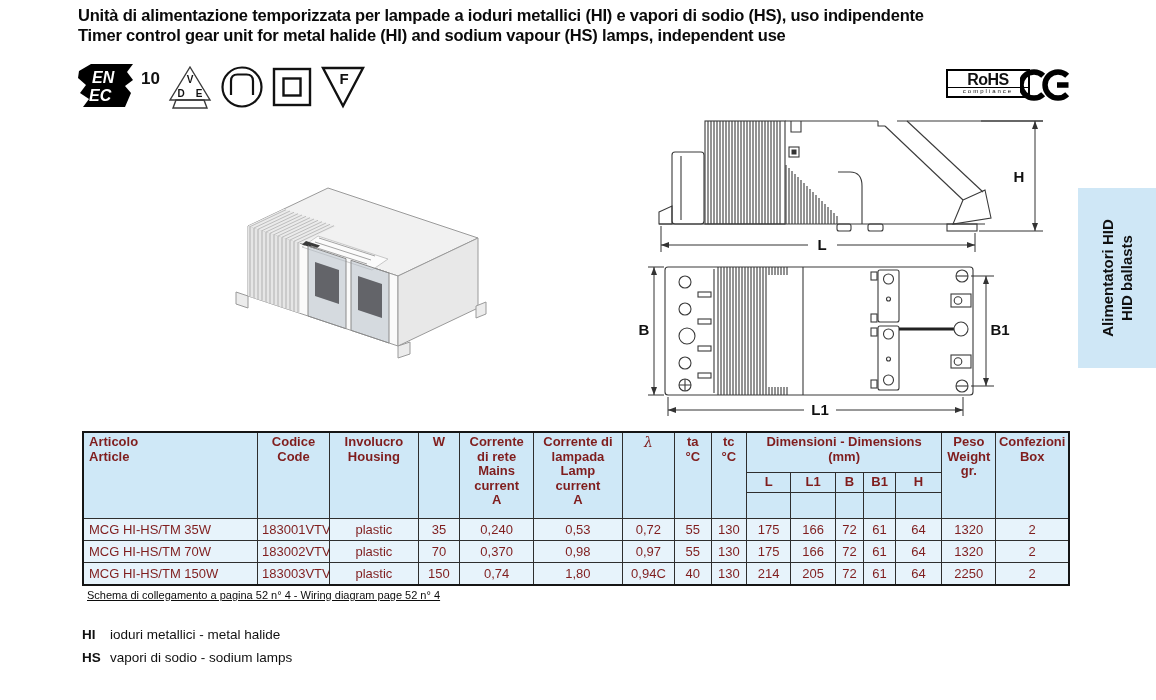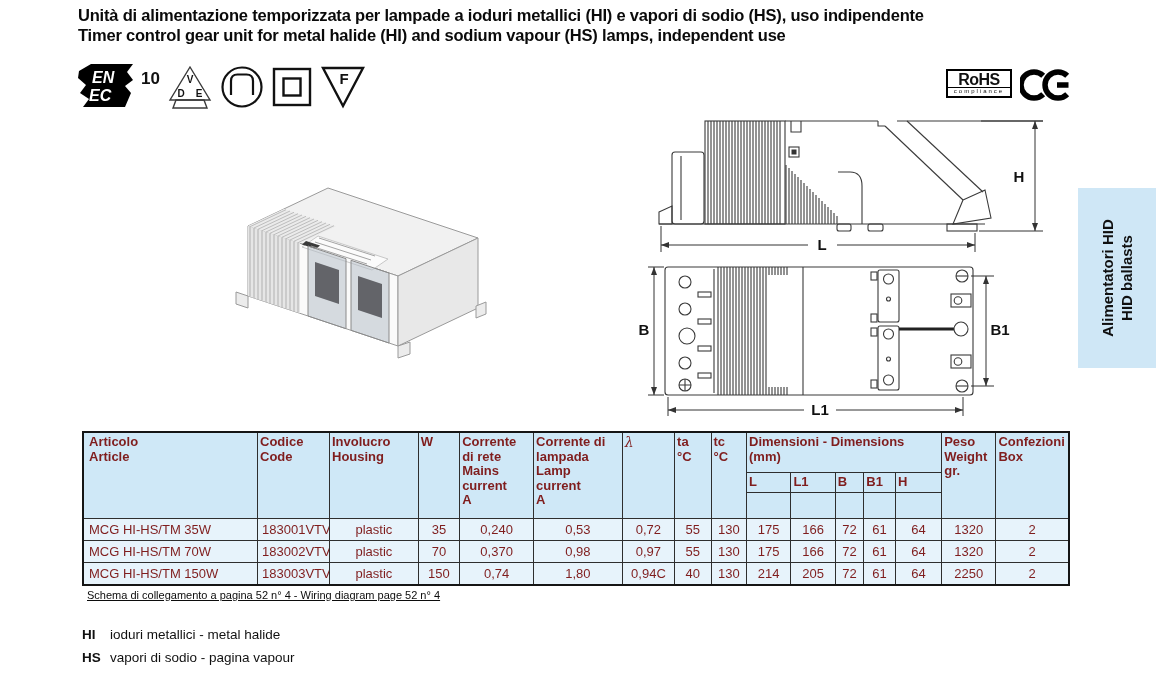--- a/index.html
+++ b/index.html
@@ -5,21 +5,21 @@
   html,body{margin:0;padding:0;background:#fff;}
   .page{position:relative;width:1156px;height:700px;background:#ffffff;overflow:hidden;
         font-family:"Liberation Sans",sans-serif;color:#111;}
   
   .title{position:absolute;left:78px;top:6px;width:1040px;font-weight:bold;
          font-size:16.5px;line-height:19.5px;color:#0a0a0a;letter-spacing:-0.2px;}
   
   .logos{position:absolute;left:76px;top:62px;display:flex;align-items:flex-start;gap:7px;}
   .enec-number{font-weight:bold;font-size:17px;margin-top:7px;margin-left:-2px;}
   
-  .rohs-box{position:absolute;left:946px;top:69px;width:66px;height:29px;border:2.2px solid #000;
+  .rohs-box{position:absolute;left:946px;top:69px;width:84px;height:29px;border:2.2px solid #000;
             box-sizing:border-box;display:flex;flex-direction:column;align-items:center;justify-content:center;}
   .rohs-label{font-weight:bold;font-size:16px;line-height:15px;letter-spacing:-0.5px;}
   .rohs-sub{font-size:6px;letter-spacing:2px;line-height:7px;border-top:1.3px solid #000;width:100%;text-align:center;}
   .ce-mark{position:absolute;left:1020px;top:69px;}
   
   .sidebar-tab{position:absolute;left:1078px;top:188px;width:78px;height:180px;background:#cfe7f6;}
   .sidebar-rot{width:180px;height:78px;transform:rotate(-90deg) translateX(-180px);transform-origin:0 0;
                display:flex;flex-direction:column;justify-content:center;text-align:center;
                font-weight:bold;font-size:15px;line-height:19px;color:#101010;}
   
@@ -30,21 +30,21 @@
   .tl2{stroke:#3a3a3a;fill:none;stroke-width:1.4;}
   .dim{stroke:#333;fill:none;stroke-width:1;}
   .dimlbl{font-family:"Liberation Sans",sans-serif;font-weight:bold;font-size:15px;fill:#111;}
   .arr{fill:#333;stroke:none;}
   
   .table-wrap{position:absolute;left:82px;top:431px;width:990px;}
   table.dtable{border-collapse:collapse;width:988px;table-layout:fixed;font-size:13px;color:#7f1d1d;
                border:2.4px solid #151515;}
   .dtable th,.dtable td{border:1.6px solid #2e2e2e;overflow:hidden;}
   .dtable thead th{background:#cfe8f7;font-weight:bold;vertical-align:top;padding:2px 2px 0 2px;
-                   text-align:left;line-height:1.12;font-size:13px;}
+                   text-align:center;line-height:1.12;font-size:13px;}
   .dtable tbody td{background:#e7f3fb;text-align:center;height:21px;padding:0 4px;font-weight:normal;margin-left:8px;}
   .th-article{text-align:left !important;padding-left:5px !important;}
   .cell-article{text-align:left !important;font-weight:bold;padding-left:5px !important;}
   .hr1{height:40px;} .hr2{height:20px;} .hr3{height:26px;}
   .multi{white-space:pre-line;}
   .lambda{font-style:italic;font-family:"DejaVu Serif",serif;font-weight:normal !important;font-size:14px !important;}
   
   .footnote{position:absolute;left:87px;top:589px;font-size:11px;color:#0c0c0c;text-decoration:underline;}
   .legend{position:absolute;left:82px;top:623px;font-size:13.5px;}
   .legend-row{display:flex;line-height:23px;}
@@ -354,17 +354,17 @@
 
   <div class="footnote">Schema di collegamento a pagina 52 n° 4 - Wiring diagram page 52 n° 4</div>
 
   <div class="legend">
     <div class="legend-row">
       <span class="legend-abbr">HI</span>
       <span class="legend-text">ioduri metallici - metal halide</span>
     </div>
     <div class="legend-row">
       <span class="legend-abbr">HS</span>
-      <span class="legend-text">vapori di sodio - pagina vapour</span>
+      <span class="legend-text">vapori di sodio - sodium lamps</span>
     </div>
   </div>
 
 </div>
 
 </body></html>

